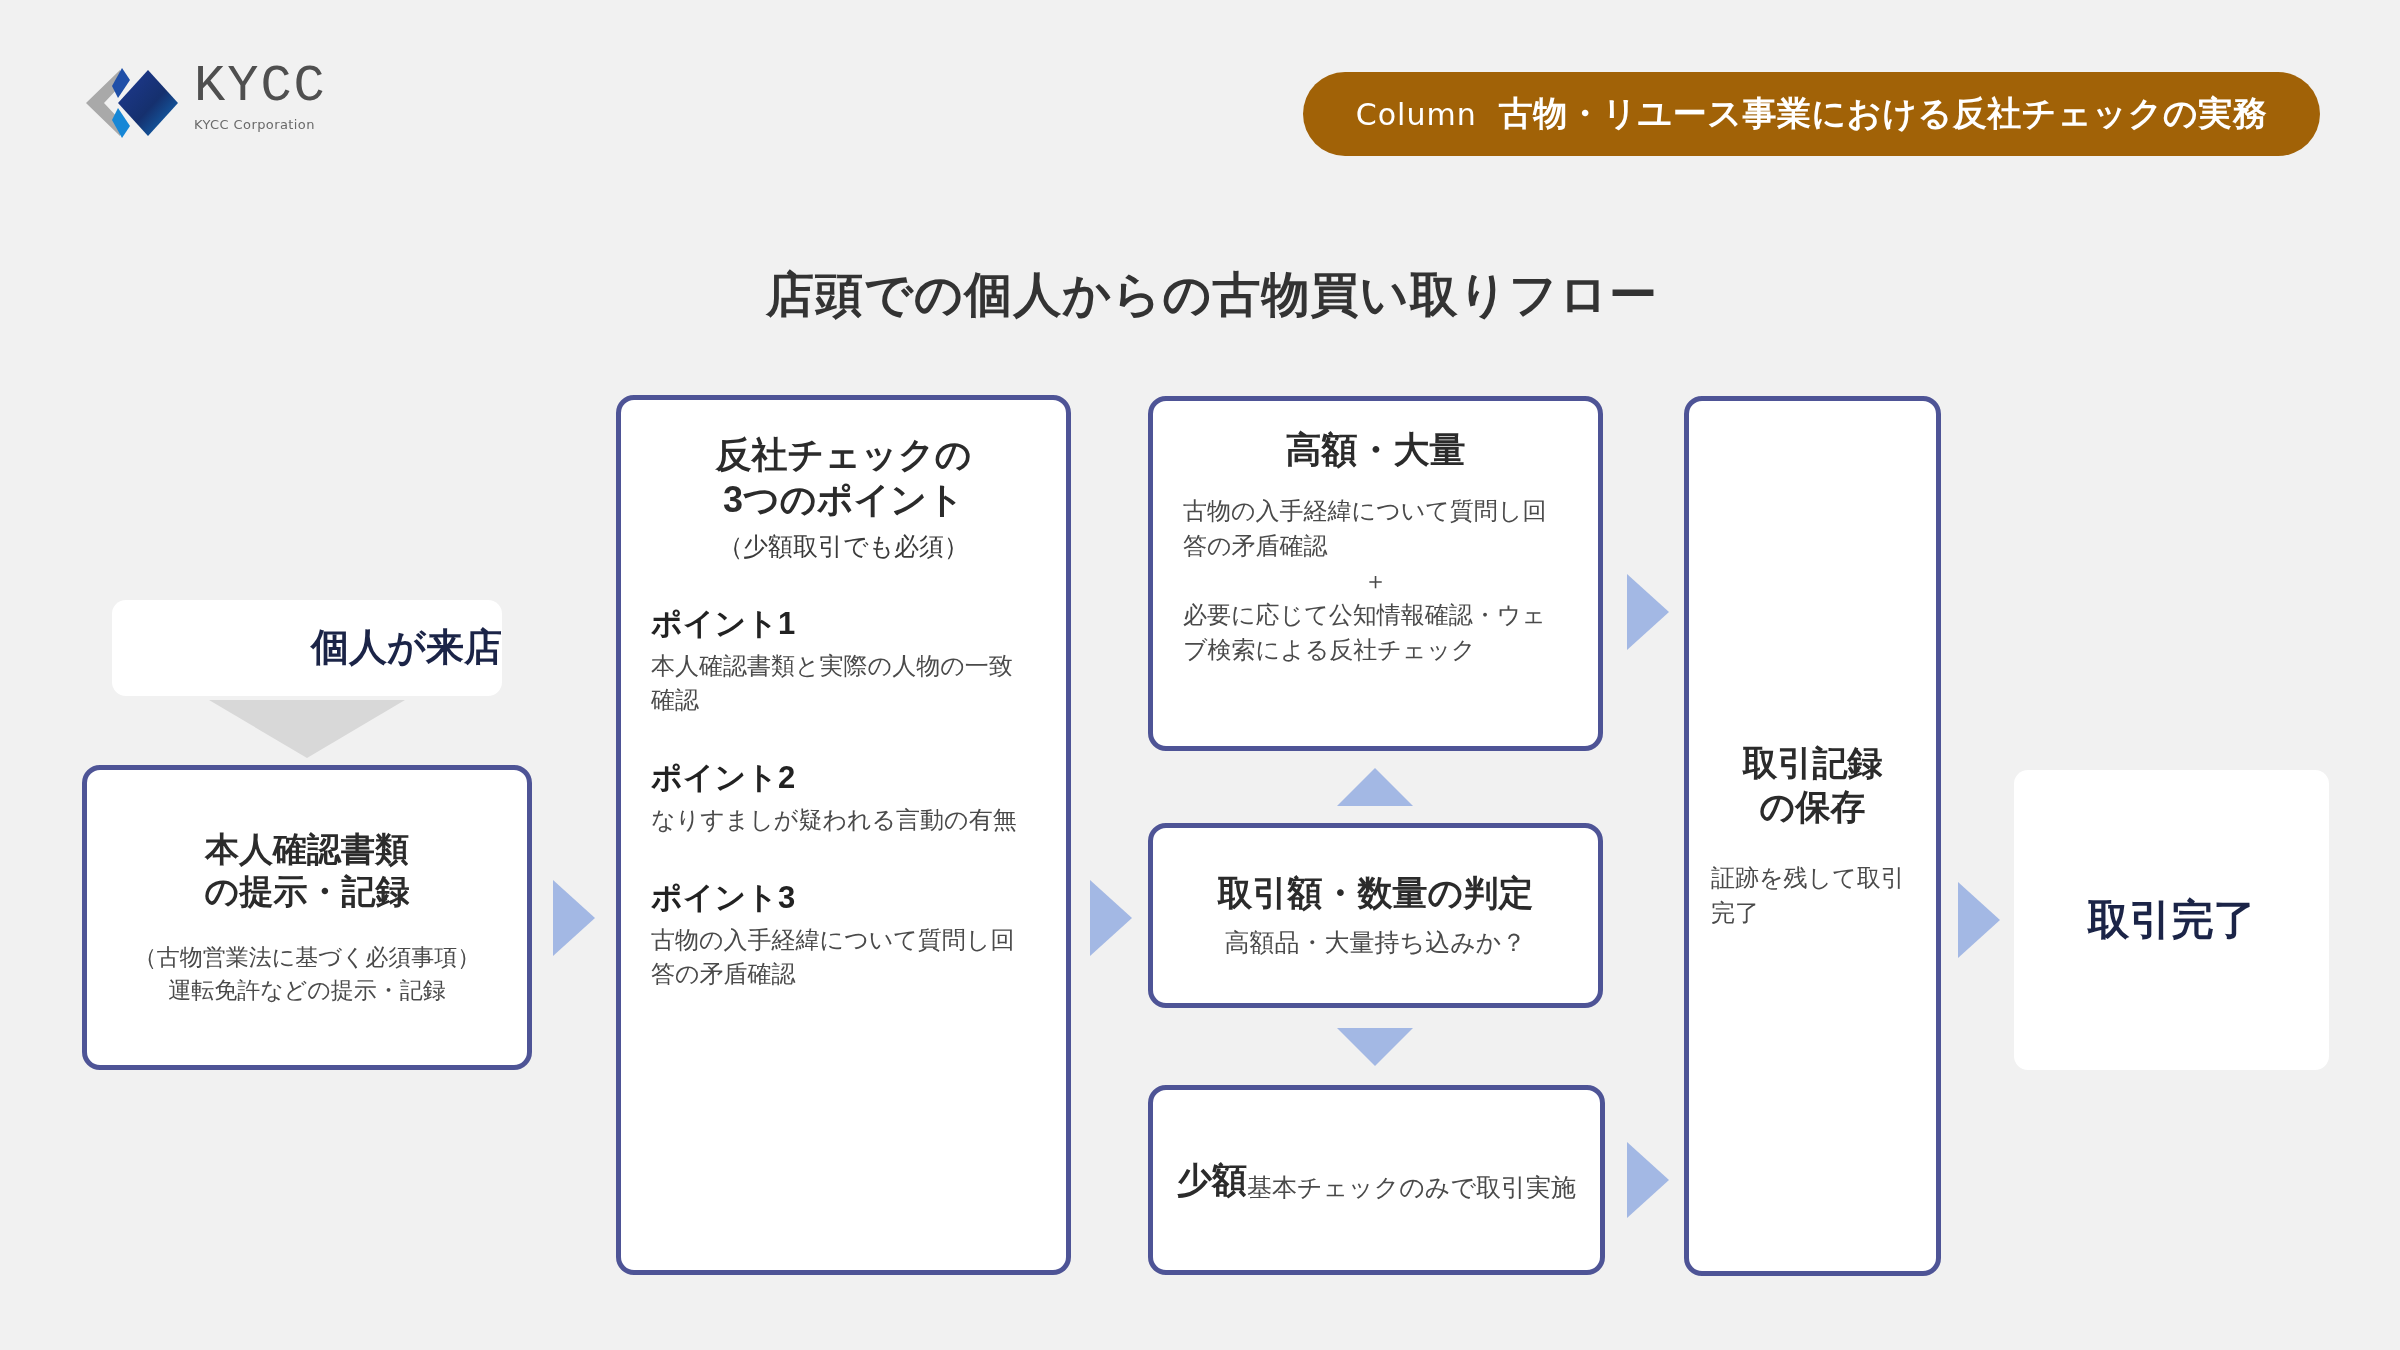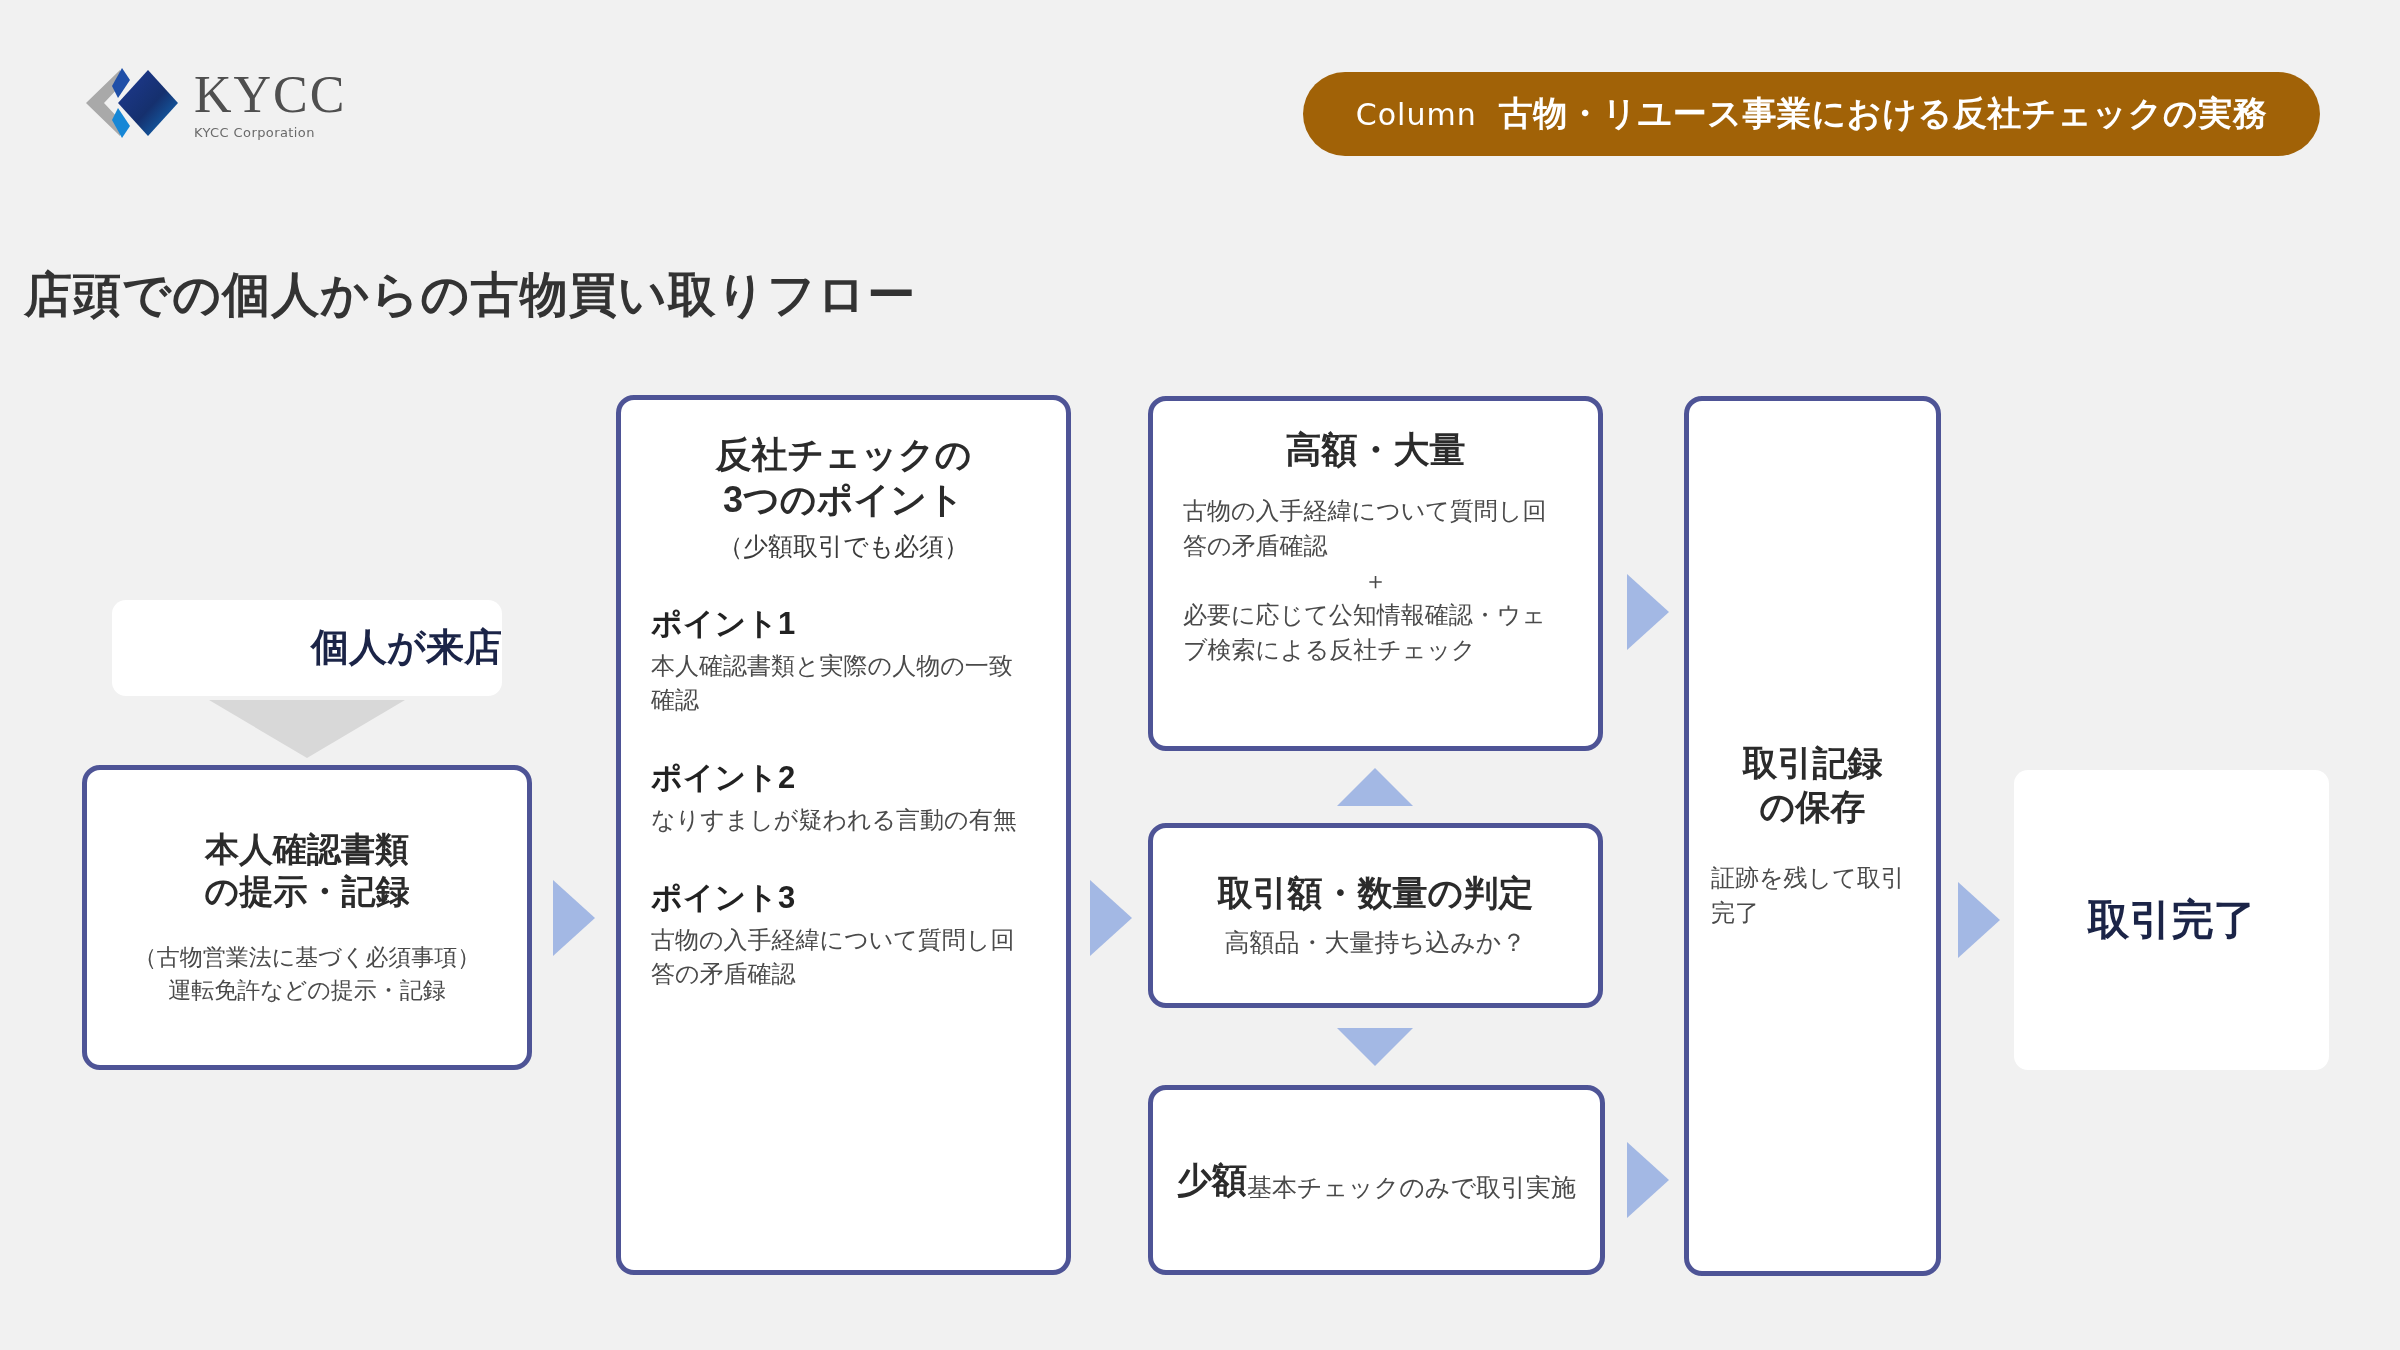--- a/index.html
+++ b/index.html
@@ -9,37 +9,37 @@
     font-family: "Liberation Sans", "DejaVu Sans", sans-serif;
     overflow: hidden;
   }
   .page { position: relative; width: 2400px; height: 1350px; background: #F1F1F1; }
 
   
   .logo { position: absolute; left: 78px; top: 62px; display: flex; align-items: flex-start; }
   .logo-mark { position: relative; width: 108px; height: 82px; flex: none; }
   .logo-text { margin-left: 8px; display: flex; flex-direction: column; }
   .logo-word { font-size: 52px; font-weight: 400; letter-spacing: 2px; color: #4F4F4F;
-               line-height: 0.98; font-family: Liberation Serif, serif; margin-top: 8px; }
+               line-height: 0.98; font-family: Liberation Mono, monospace; }
   .logo-sub { font-size: 13px; color: #6A6A6A; letter-spacing: .4px; margin-top: 4px;
               font-family: "DejaVu Sans", sans-serif; }
 
   .column-badge {
     position: absolute; left: 1303px; top: 72px; width: 1017px; height: 84px;
     background: #a16207; border-radius: 42px;
     display: flex; align-items: center; justify-content: center; gap: 22px;
     color: #FFFFFF;
   }
   .column-badge .kicker { font-size: 30px; font-weight: 400; letter-spacing: 1px;
                           font-family: "DejaVu Sans", sans-serif; }
   .column-badge .headline { font-size: 34px; font-weight: 700; letter-spacing: .5px; }
 
   
   .flow-title {
-    position: absolute; left: 0; top: 263px; width: 2400px; 
+    position: absolute; left: 0; top: 263px; width: 2400px; text-align: center;
     font-size: 48px; font-weight: 700; color: #333333; letter-spacing: 1px; padding-left: 24px;
   }
 
   
   .box { position: absolute; background: #FFFFFF; }
   .box.outlined { border: 5px solid #4E5496; border-radius: 18px; }
   .box.plain { border-radius: 14px; }
 
   .b-title { font-weight: 700; color: #2B2B2B; text-align: center; line-height: 1.25; }
   .b-sub   { color: #4A4A4A; line-height: 1.45; }

